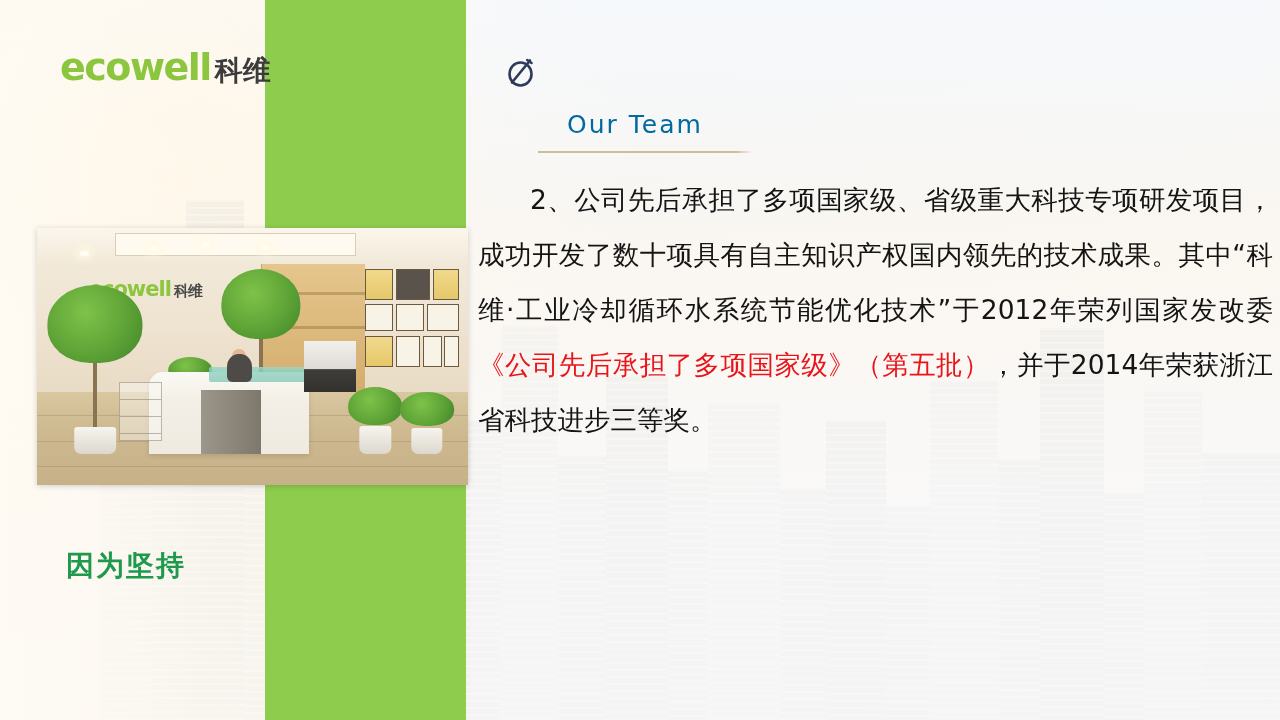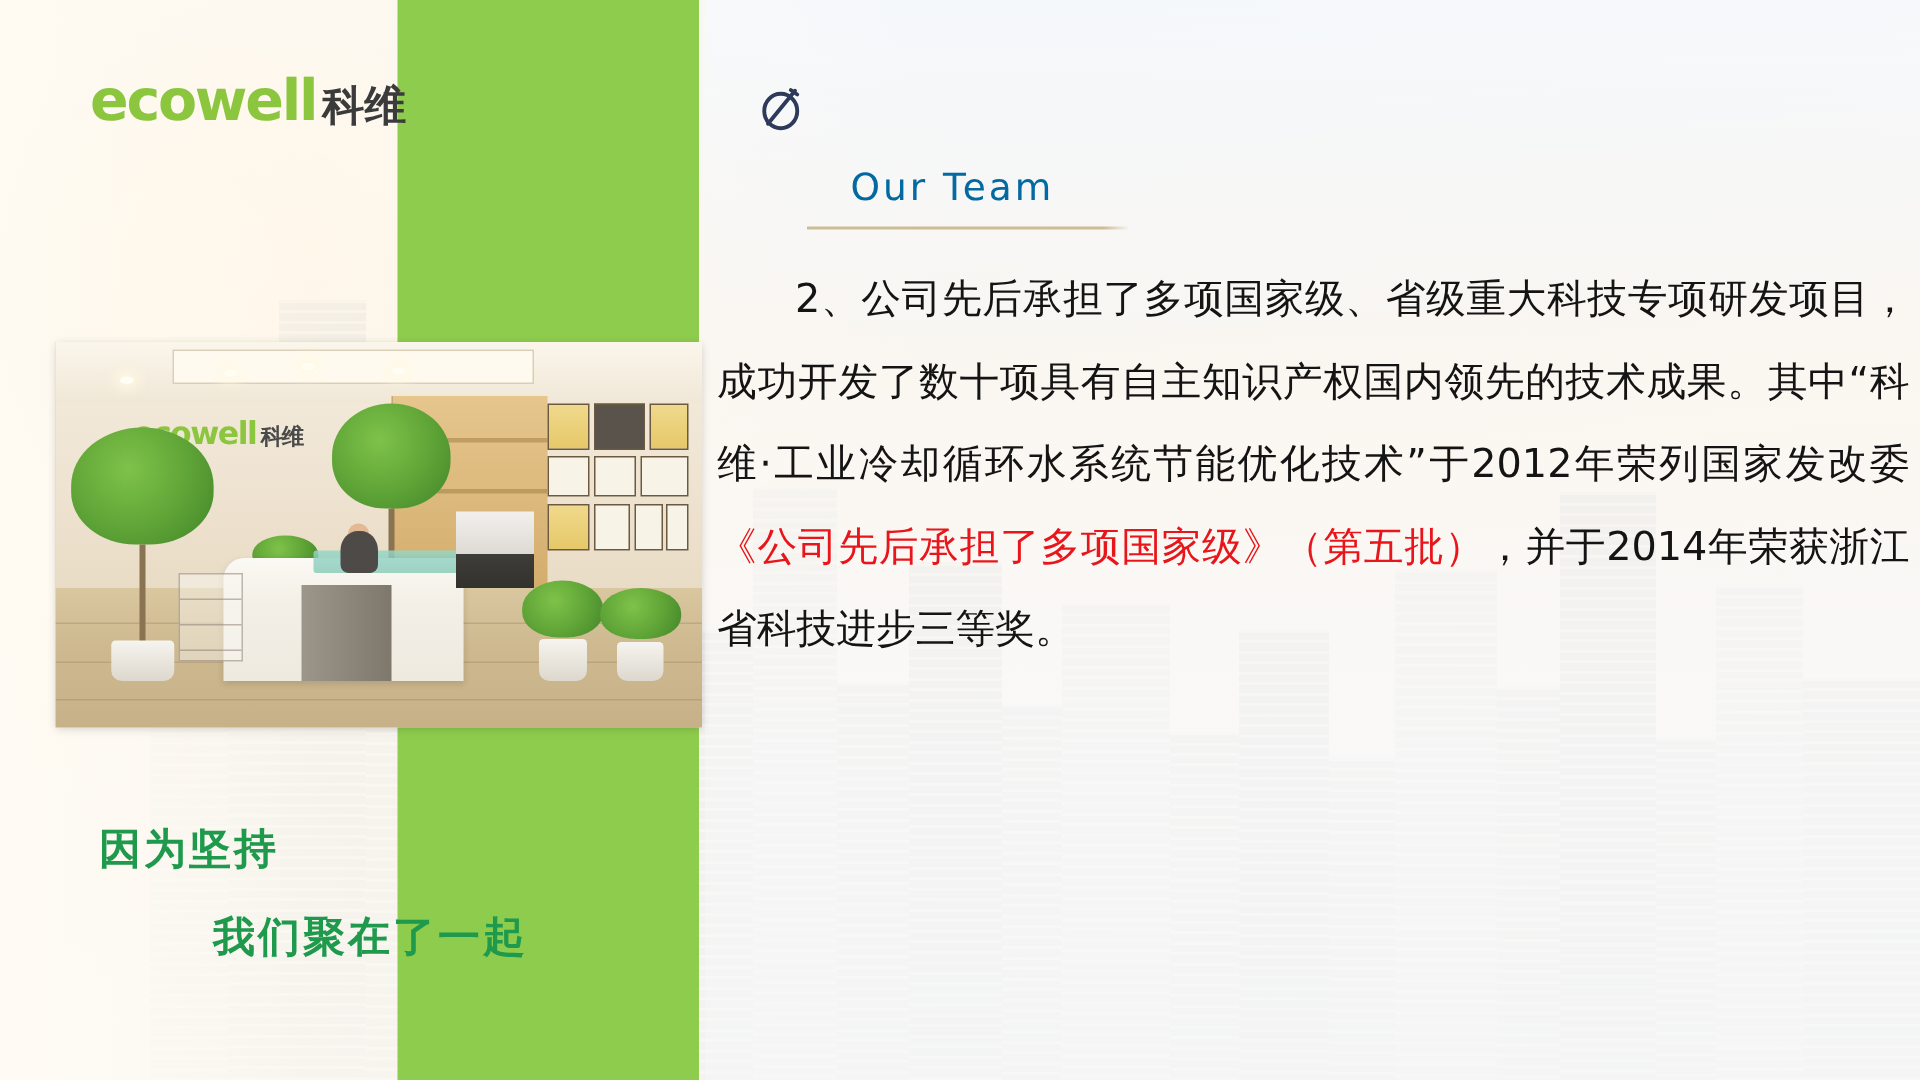--- a/index.html
+++ b/index.html
@@ -321,21 +321,20 @@
       <div class="ph-pot" style="width:56%; height:42%;"></div>
     </div>
     <div class="ph-plant" style="left:84%; top:64%; width:13%; height:24%;">
       <div class="ph-leaves" style="width:96%; height:54%; bottom:46%;"></div>
       <div class="ph-pot" style="width:56%; height:42%;"></div>
     </div>
   </div>
 
   <div class="tagline">
     <div class="tag-1">因为坚持</div>
-    <div class="tag-2">我们聚在了一起</div>
   </div>
 
   <div class="content">
 
     <div class="title-row">
       <svg class="title-icon" viewBox="0 0 34 34">
         <ellipse cx="15.5" cy="19" rx="11" ry="11.5" fill="none" stroke="#2E3A59" stroke-width="2.6"></ellipse>
         <line x1="7" y1="27.5" x2="25" y2="5.5" stroke="#2E3A59" stroke-width="2.6" stroke-linecap="round"></line>
         <line x1="22.2" y1="5" x2="26.5" y2="8" stroke="#2E3A59" stroke-width="2.6" stroke-linecap="round"></line>
       </svg>

